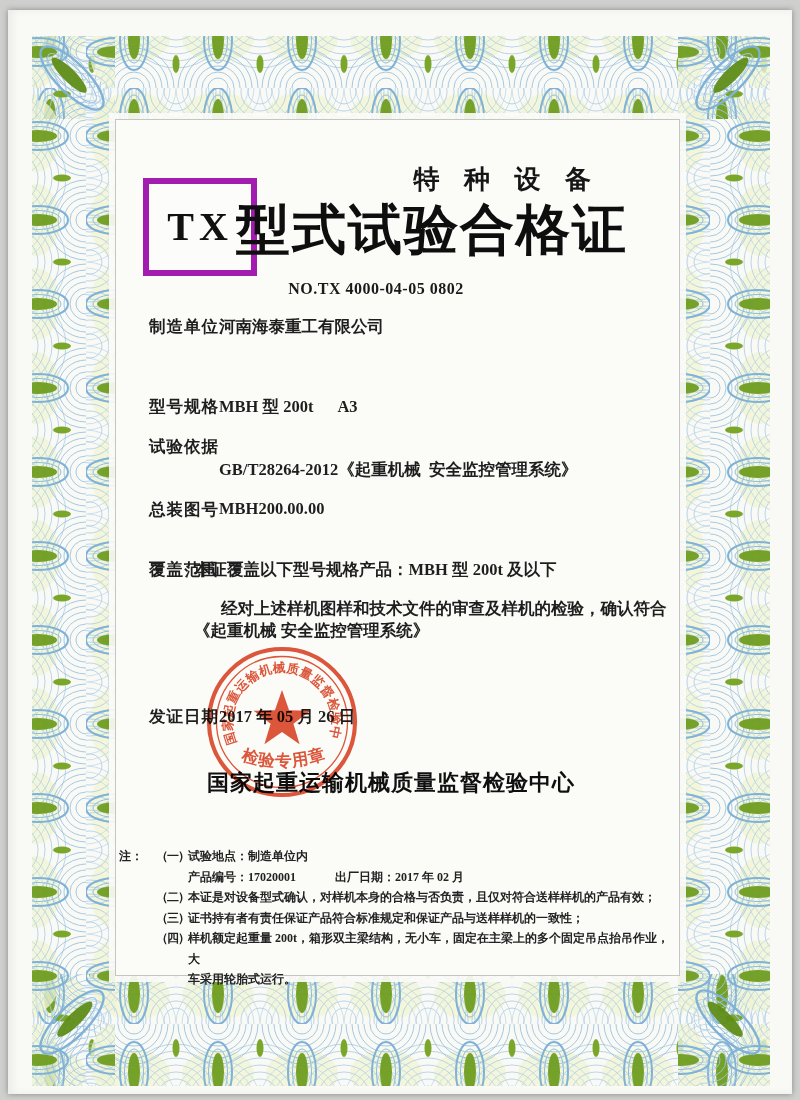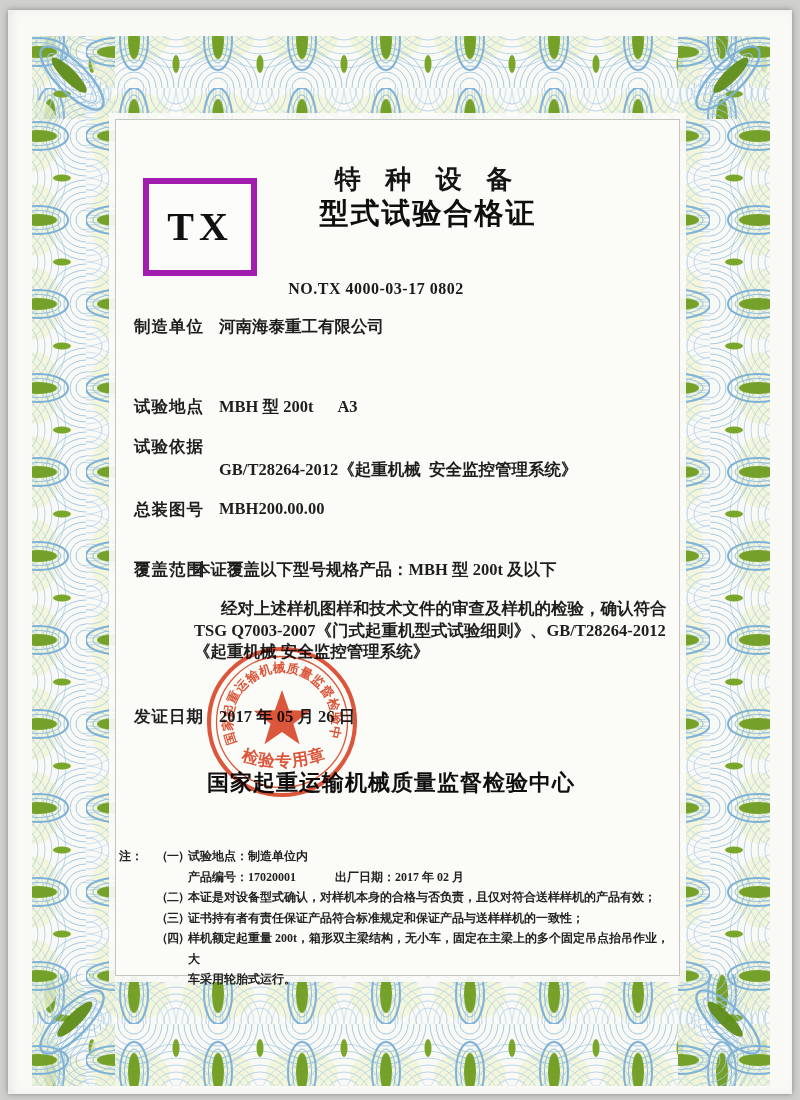--- a/index.html
+++ b/index.html
@@ -22,29 +22,29 @@
     box-shadow:0 0 0 6px rgba(251,251,248,.92), 0 0 10px rgba(0,0,0,.10);
   }
   .abs{position:absolute;}
   
   .tx-box{
     left:27px;top:58px;width:102px;height:86px;
     border:6px solid #a21caf;background:#fcfcfa;
     text-align:center;line-height:86px;
     font-size:40px;font-weight:700;letter-spacing:5px;color:#111;
   }
-  .hdr-small{left:140px;top:42px;width:344px;text-align:center;
+  .hdr-small{left:140px;top:42px;width:344px;text-align:right;
     font-size:26px;font-weight:700;letter-spacing:9px;color:#151515;}
   .hdr-main{left:120px;top:74px;width:384px;text-align:center;
-    font-size:29px;font-weight:700;letter-spacing:2px;color:#0e0e0e;white-space:nowrap;}
+    font-size:54px;font-weight:700;letter-spacing:2px;color:#0e0e0e;white-space:nowrap;}
   .cert-no{left:60px;top:160px;width:400px;text-align:center;
     font-size:16px;font-weight:700;letter-spacing:.5px;color:#1a1a1a;}
   
   .frow{left:0;width:563px;height:24px;font-size:16.5px;font-weight:700;color:#1e1e1e;}
-  .frow .lab{position:absolute;left:18px;top:0;letter-spacing:1px;white-space:nowrap;text-align:center;}
+  .frow .lab{position:absolute;left:33px;top:0;letter-spacing:1px;white-space:nowrap;text-align:center;}
   .frow .val{position:absolute;left:103px;top:0;white-space:pre;}
   .frow .val2{position:absolute;left:103px;top:23px;white-space:pre;}
   #row-xinghao .val2{position:static;display:inline;}
   #row-xinghao .val{white-space:nowrap;}
   #row-xinghao .val .gap{display:inline-block;width:24px;}
   #row-fugai .val{left:78px;}
   .statement{left:78px;top:478px;width:480px;font-size:16.5px;font-weight:700;
     line-height:21.5px;color:#1e1e1e;}
   .statement .ln1{padding-left:27px;}
   .issuer{left:40px;top:648px;width:470px;text-align:center;
@@ -132,46 +132,45 @@
     <use href="#cornerOval" transform="translate(720,1012) rotate(-45)"></use>
   </svg>
 
   <div class="panel">
 
     <div class="abs tx-box">
       <span>TX</span>
     </div>
     <div class="abs hdr-small">特 种 设 备</div>
     <div class="abs hdr-main">型式试验合格证</div>
-    <div class="abs cert-no">NO.TX 4000-03-17 0802</div>
+    <div class="abs cert-no">NO.TX 4000-04-05 0802</div>
 
     <div class="abs frow" style="top:196px">
       <span class="lab">制造单位</span>
       <span class="val">河南海泰重工有限公司</span>
     </div>
     <div class="abs frow" id="row-xinghao" style="top:276px">
-      <span class="lab">试验地点</span>
+      <span class="lab">型号规格</span>
       <span class="val"><span>MBH 型 200t</span><span class="gap"></span><span class="val2">A3</span></span>
     </div>
     <div class="abs frow" id="row-shiyan" style="top:316px">
       <span class="lab">试验依据</span>
       <span class="val2">GB/T28264-2012《起重机械  安全监控管理系统》</span>
     </div>
     <div class="abs frow" style="top:379px">
       <span class="lab">总装图号</span>
       <span class="val">MBH200.00.00</span>
     </div>
     <div class="abs frow" id="row-fugai" style="top:439px">
       <span class="lab">覆盖范围</span>
       <span class="val">本证覆盖以下型号规格产品：MBH 型 200t 及以下</span>
     </div>
 
     <div class="abs statement">
       <div class="ln1">经对上述样机图样和技术文件的审查及样机的检验，确认符合</div>
-      <div>TSG Q7003-2007《门式起重机型式试验细则》、GB/T28264-2012</div>
       <div>《起重机械  安全监控管理系统》</div>
     </div>
 
     <div class="abs frow" style="top:586px">
       <span class="lab">发证日期</span>
       <span class="val">2017 年 05 月 26 日</span>
     </div>
 
     <div class="abs issuer">国家起重运输机械质量监督检验中心</div>
 

